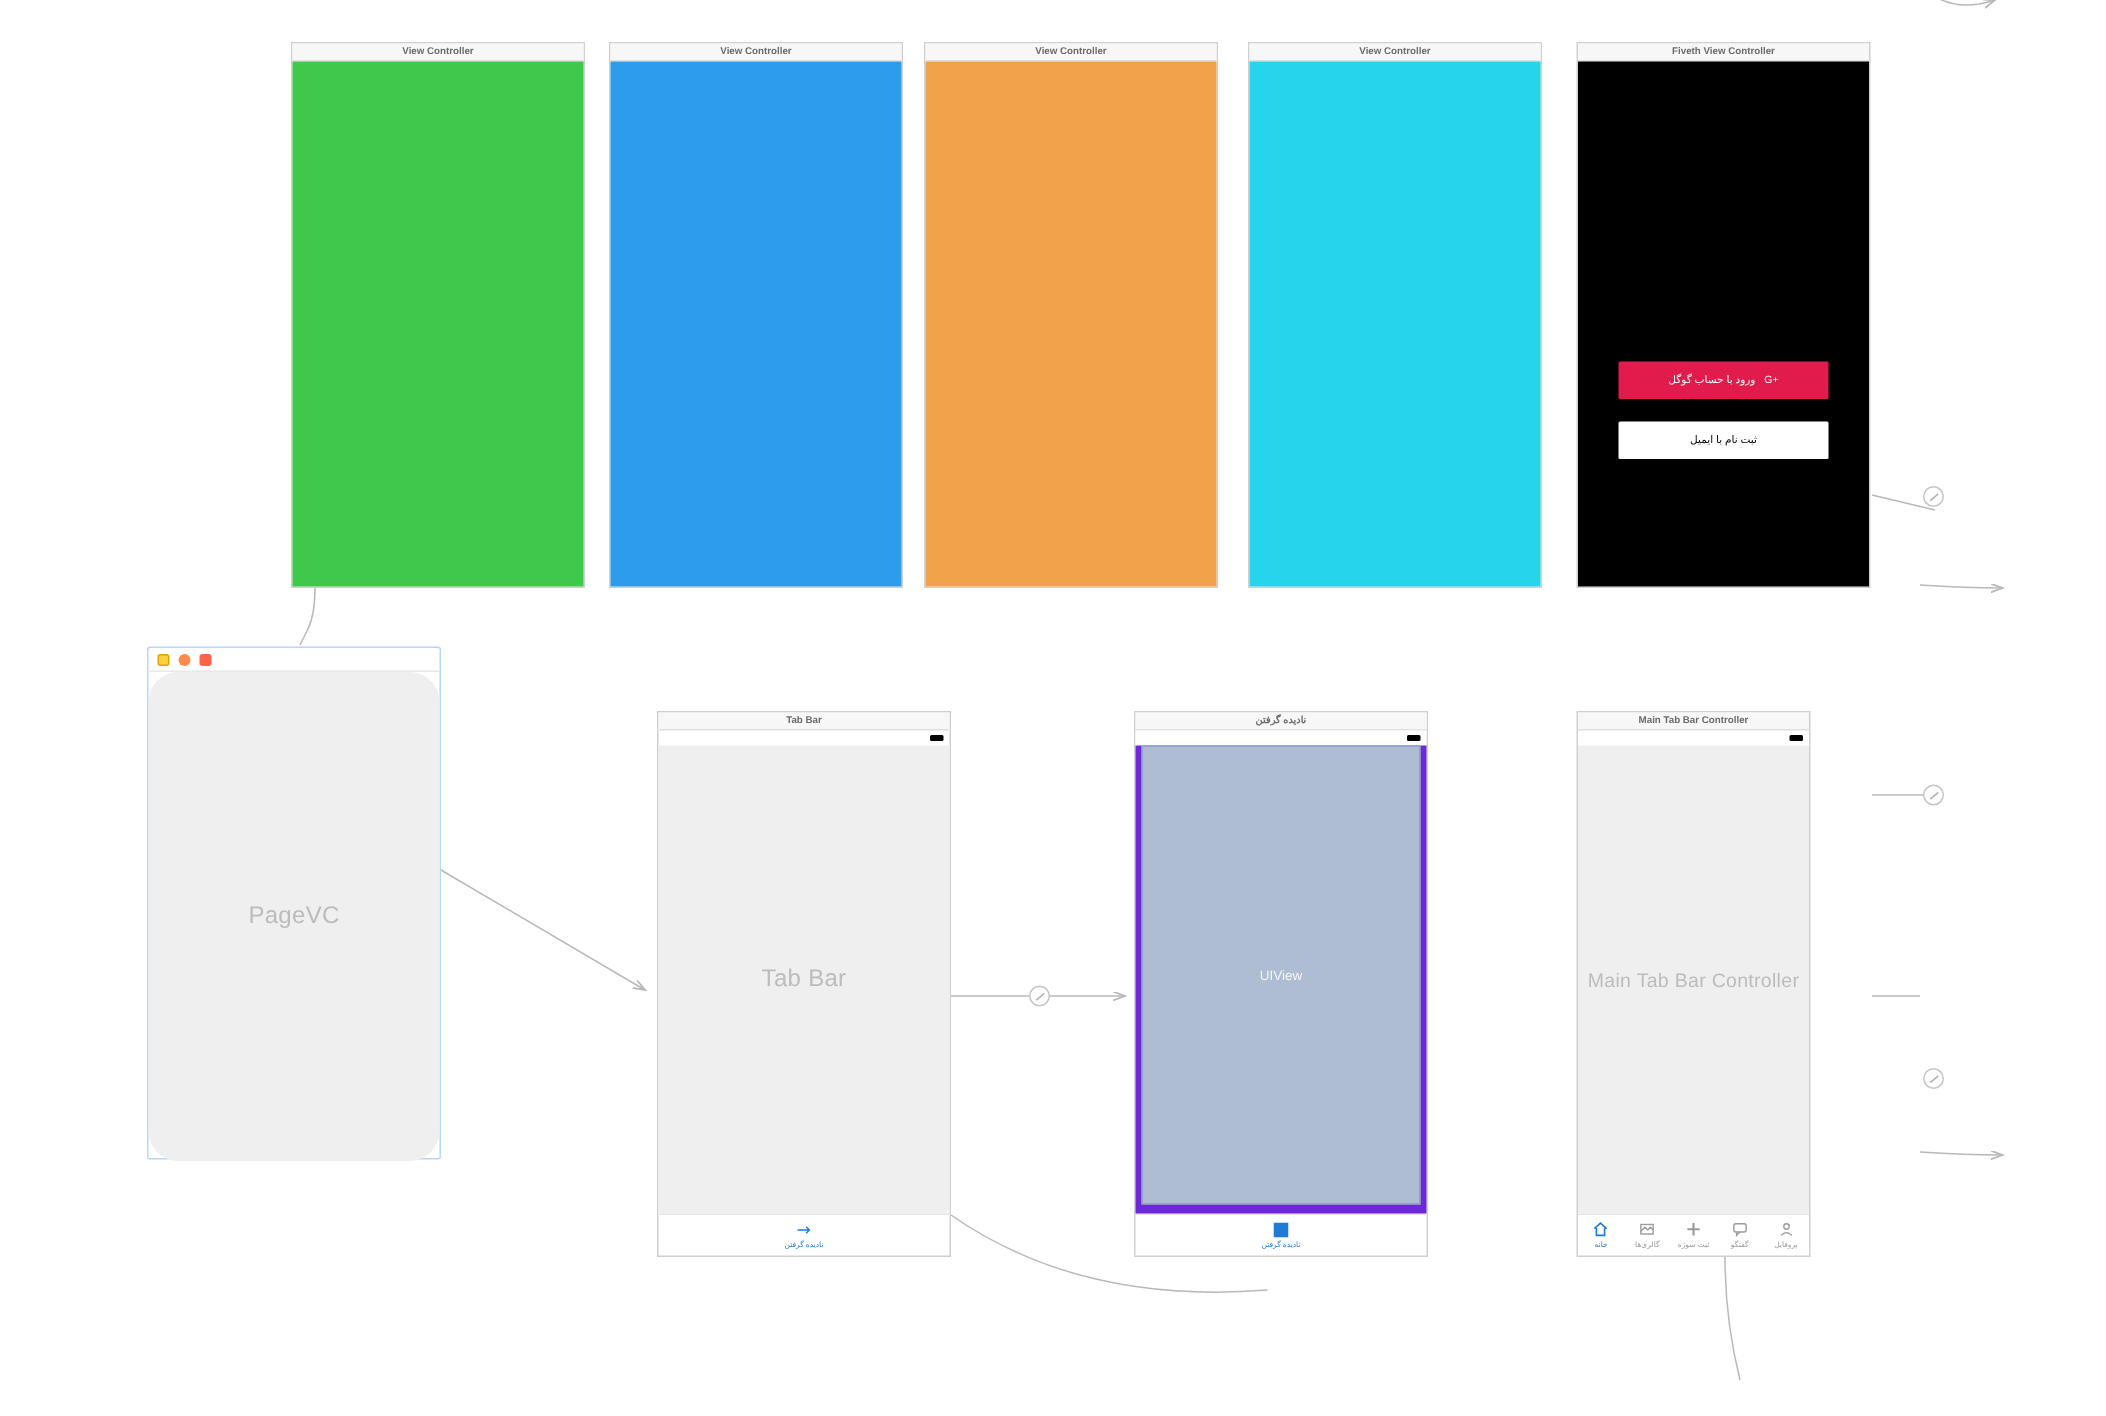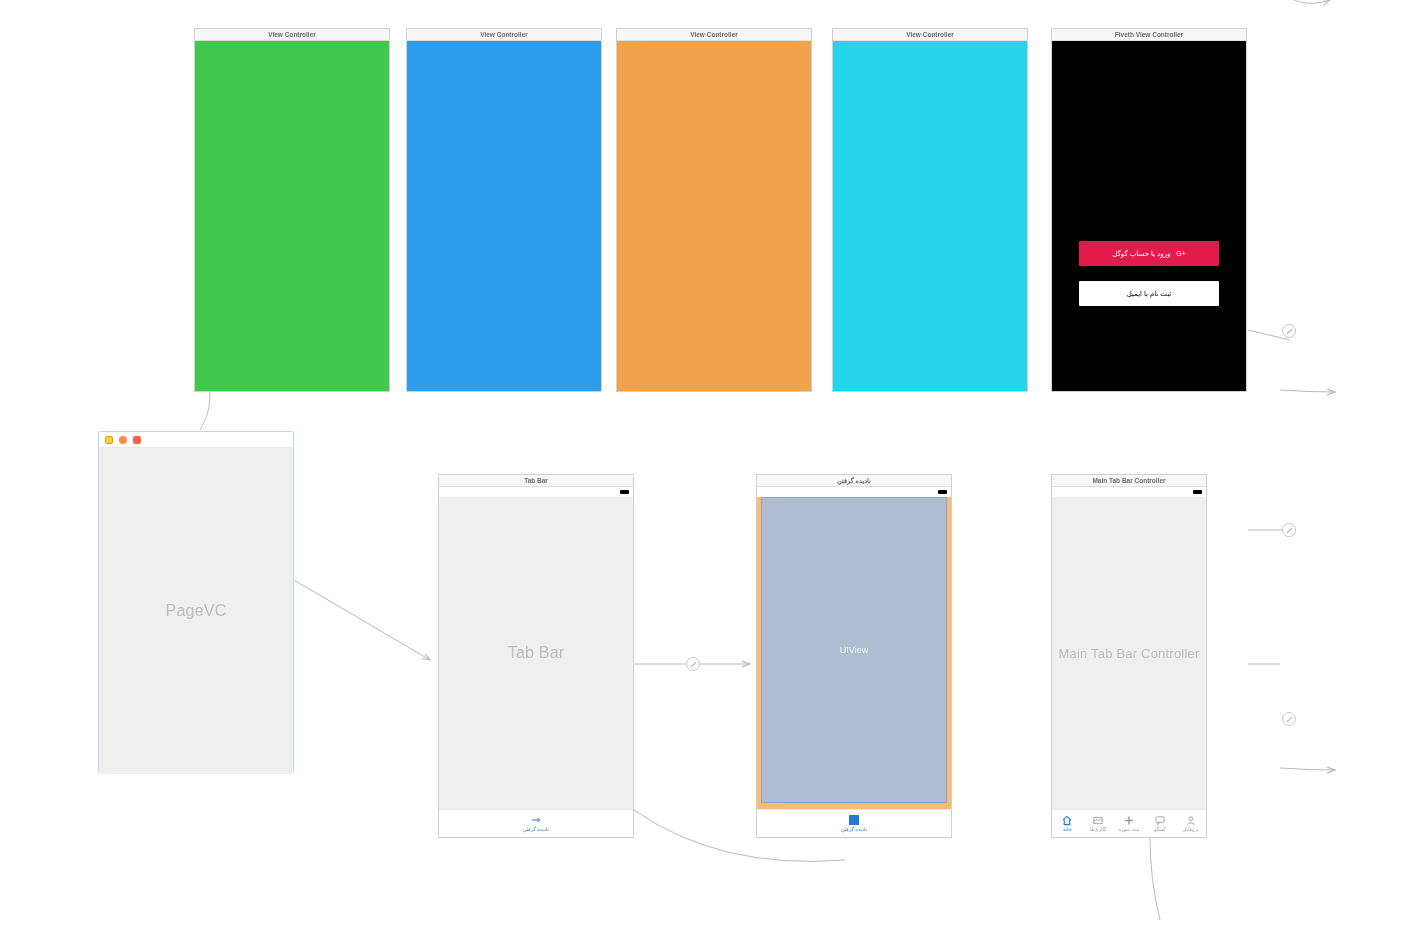--- a/index.html
+++ b/index.html
@@ -134,20 +134,21 @@
       gap:6px;
     }
     .sel-dot {
       width:8px; height:8px; border-radius:2px;
     }
     .sel-body {
       background:#efefef;
       display:flex;
       align-items:center;
       justify-content:center;
+      border-radius:20px;
     }
 
     
     .uiview-inner {
       position:absolute;
       background:#aebdd1;
       border:1px solid #8fa5c2;
       display:flex;
       align-items:center;
       justify-content:center;
@@ -294,21 +295,21 @@
       <span>نادیده گرفتن</span>
     </div>
   </div>
 </div>
 
 <div class="scene" style="left:756px; top:474px; width:196px; height:364px;">
   <div class="scene-title">نادیده گرفتن</div>
   <div class="status-bar" style="background:#fff;">
       <div class="battery"></div>
     </div>
-  <div style="flex:1; position:relative; background:#fdba74;text-decoration:underline;">
+  <div style="flex:1; position:relative; background:#6d28d9;text-decoration:underline;">
     <div class="uiview-inner" style="left:4px; top:0px; right:4px; height:306px;">
       <span>UIView</span>
     </div>
   </div>
   <div class="tab-bar-bottom single" style="height:28px;">
     <div class="tab-item active" style="width:100%;">
       <span class="tab-icon">
         <svg width="10" height="10">
             <rect x="0" y="0" width="10" height="10" fill="#1f7bd6"></rect>
           </svg>

